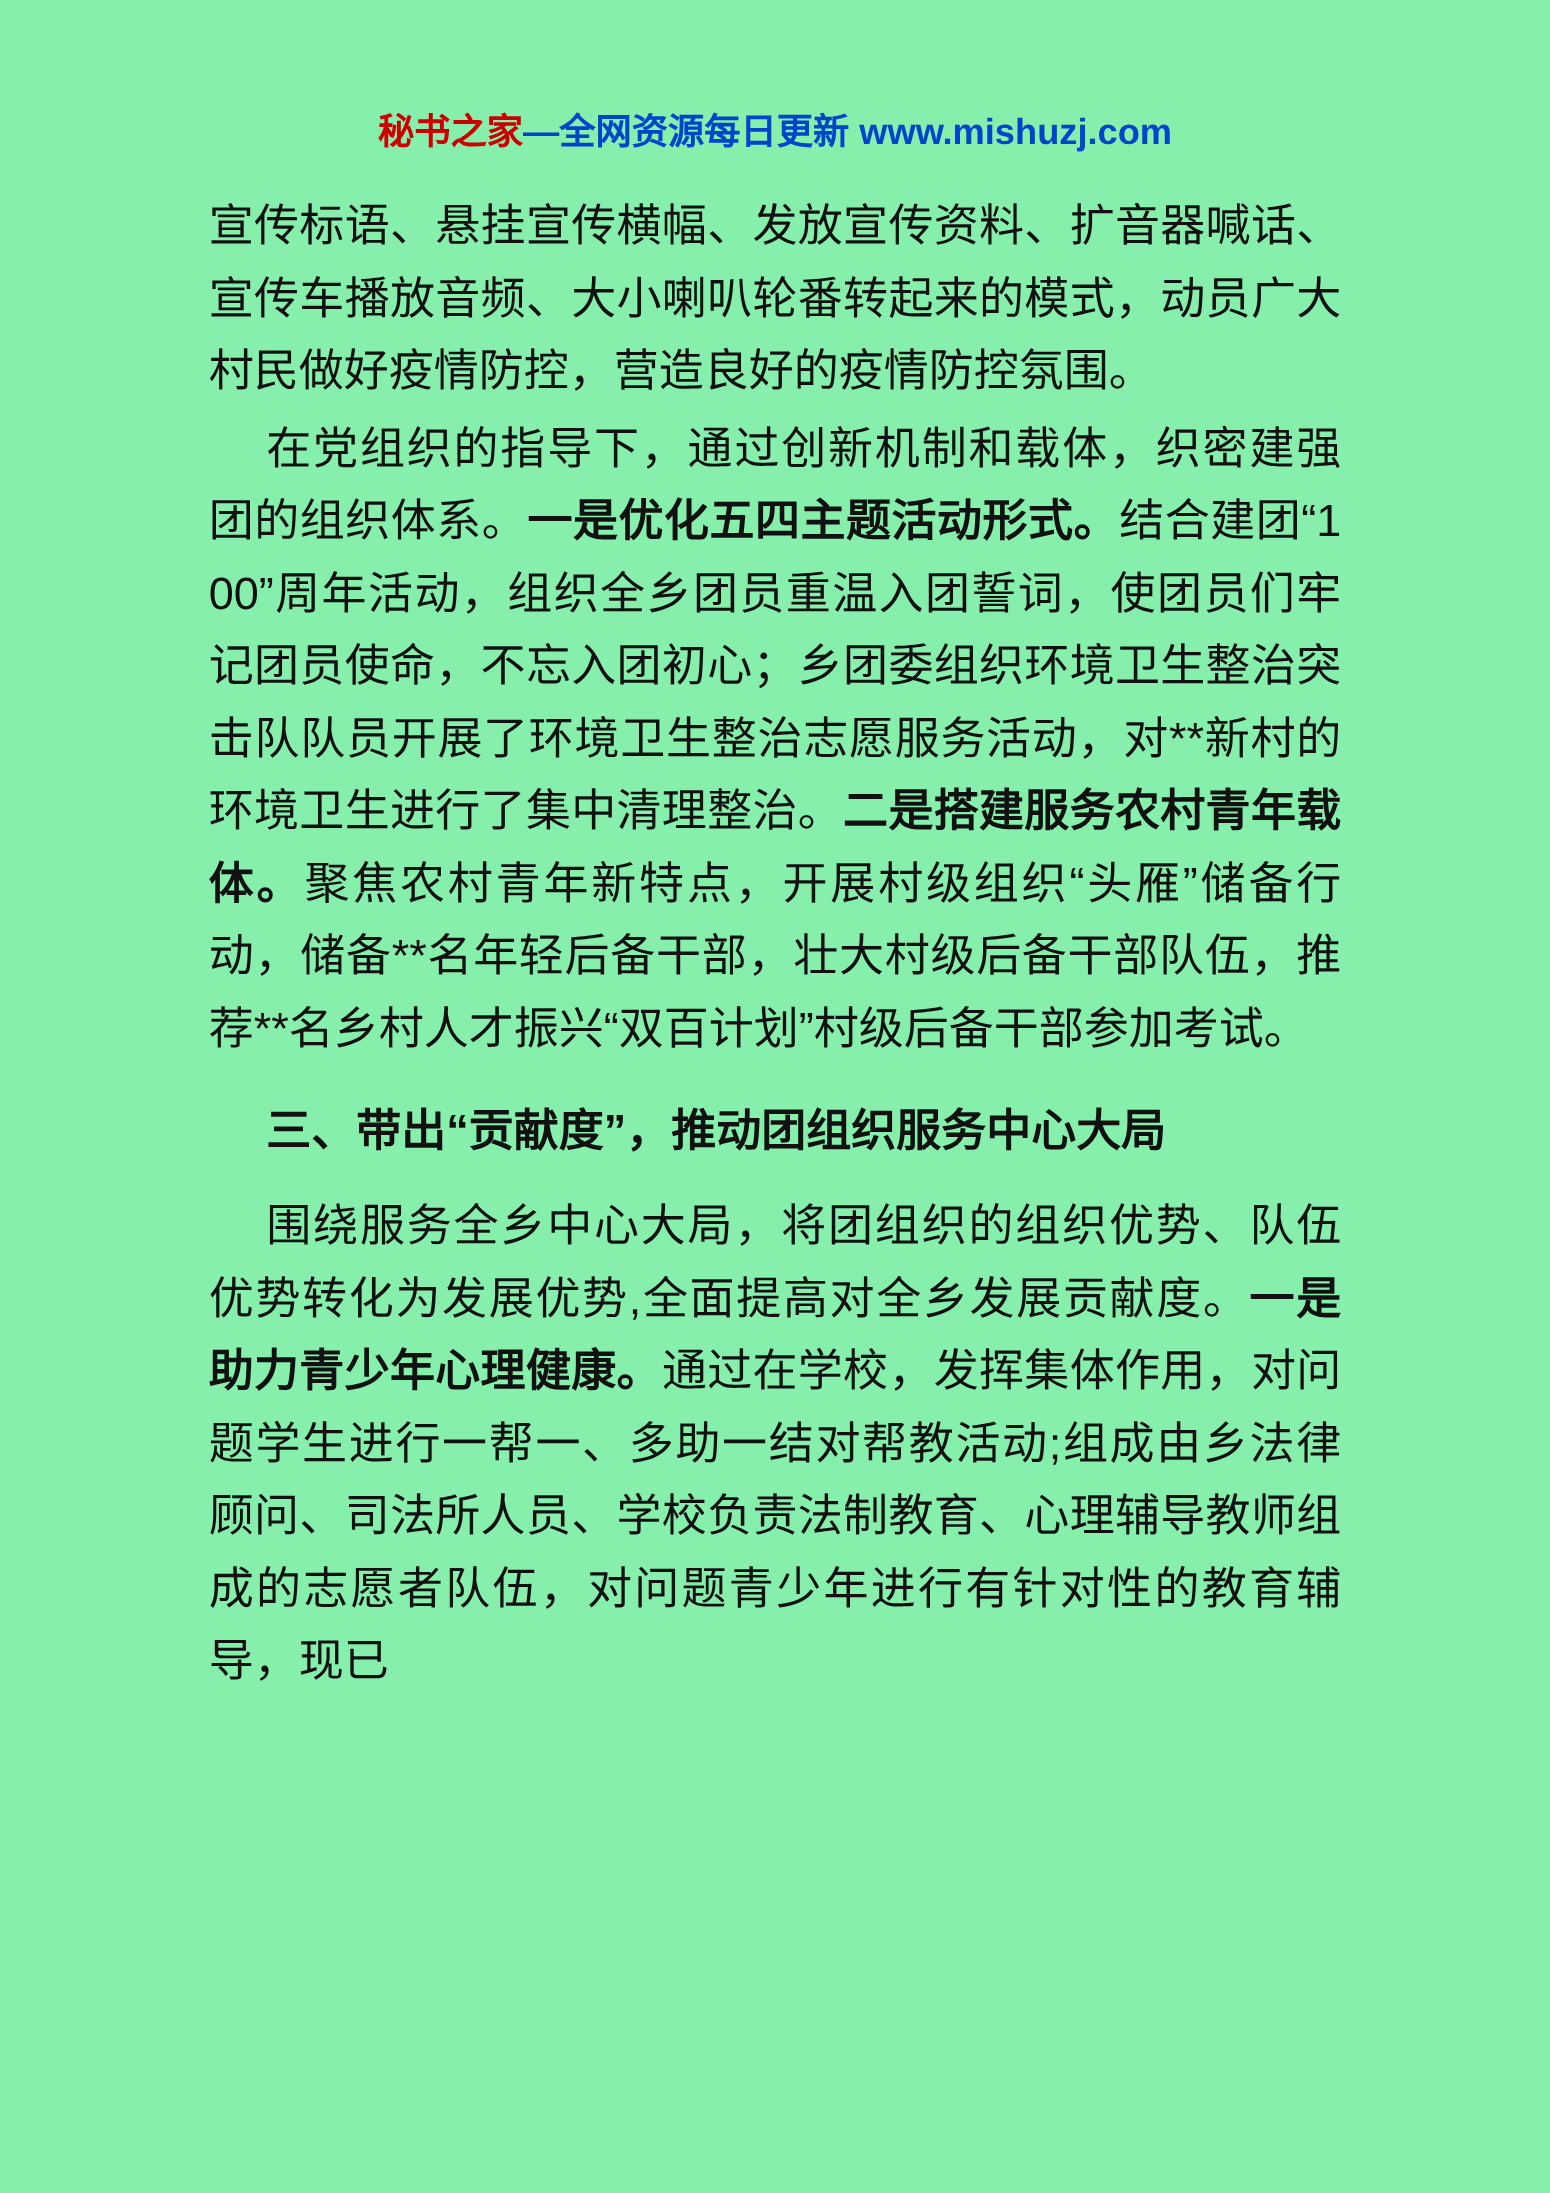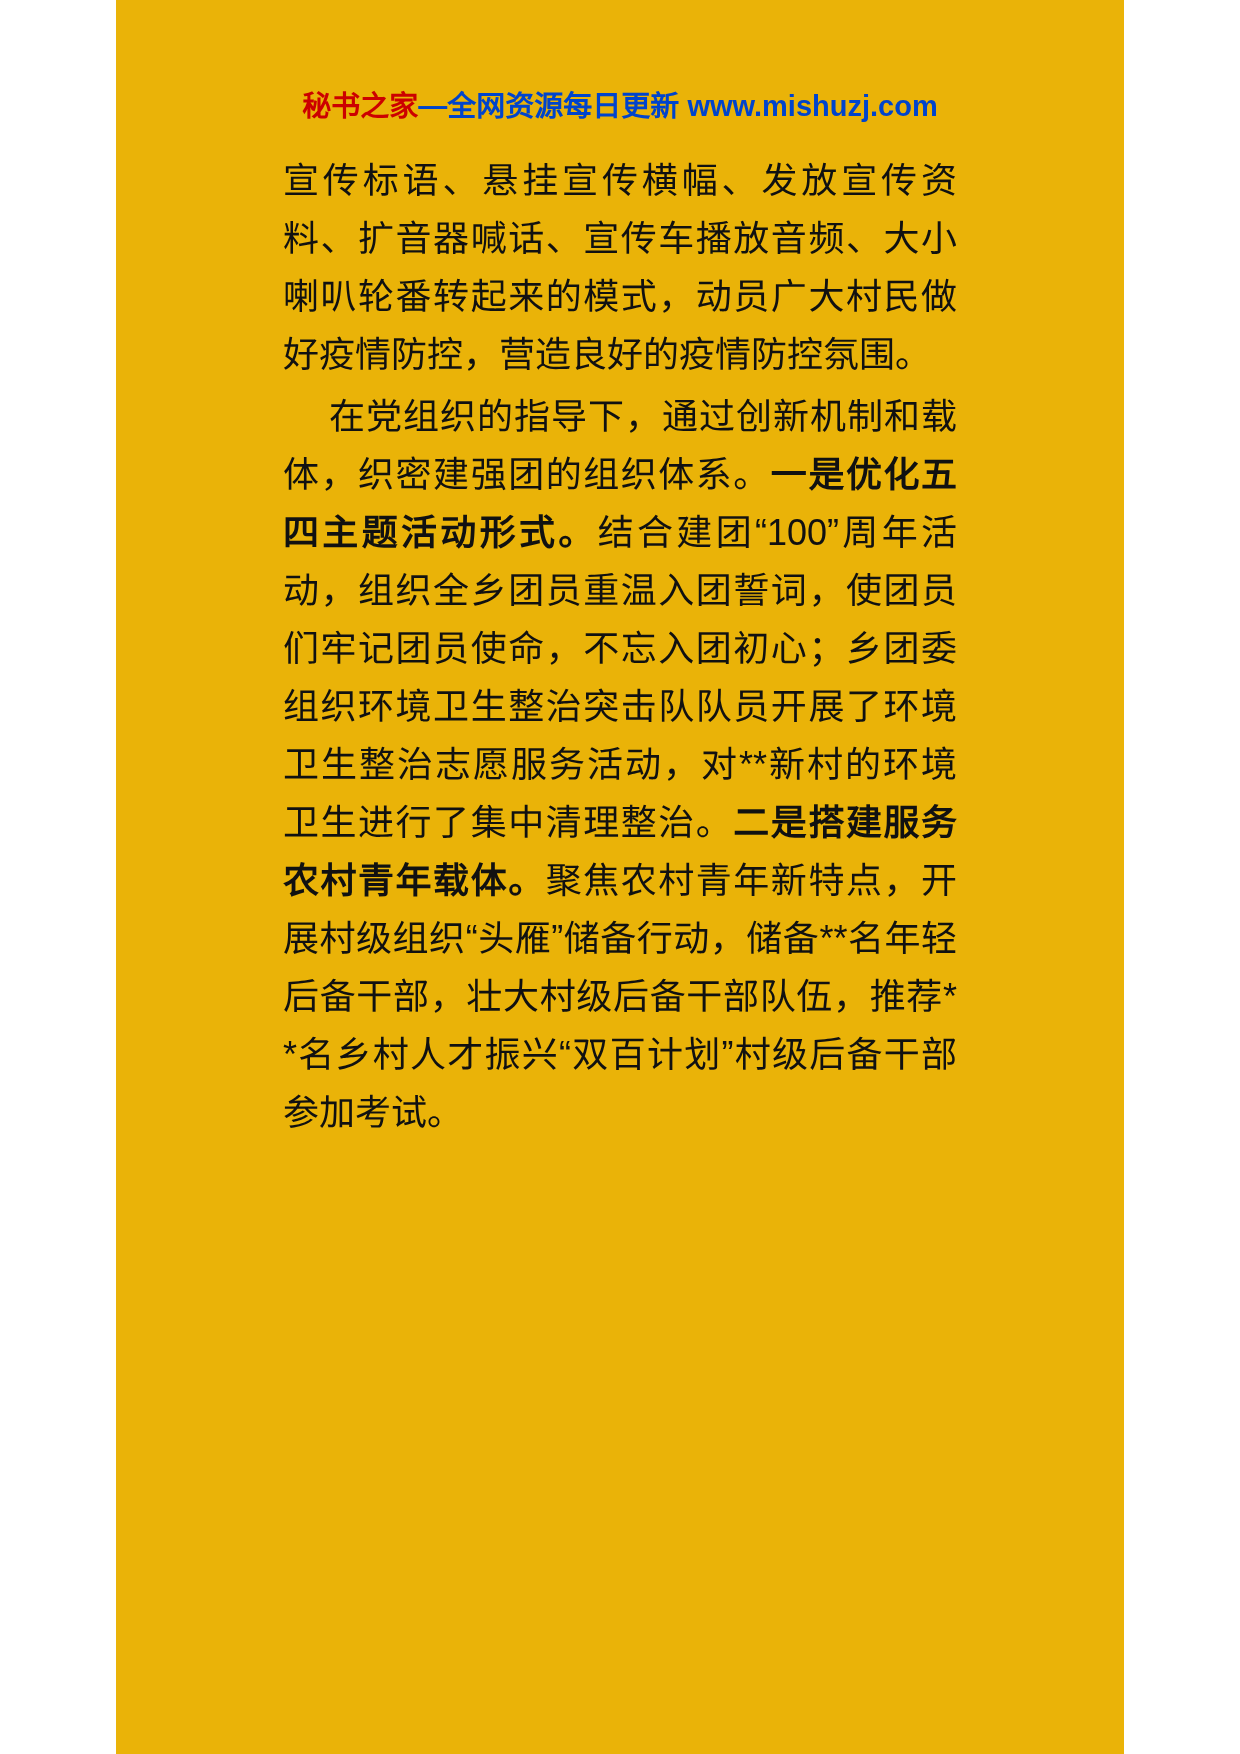--- a/index.html
+++ b/index.html
@@ -2,24 +2,24 @@
 <html lang="zh-CN"><head>
 <meta charset="utf-8">
 <style>
   html, body {
     margin: 0;
     padding: 0;
     background: #ffffff;
   }
   .page {
     position: relative;
-    width: 1008px;
+    width: 1240px;
     height: 1754px;
     margin: 0 auto;
-    background: #eab308;
+    background: #86efac;
     box-sizing: border-box;
     padding: 86px 163px 40px 163px;
     font-family: "Liberation Sans", "DejaVu Sans", sans-serif;
     color: #111111;
     overflow: hidden;
   }
   .doc-header {
     text-align: center;
     font-size: 29px;
     line-height: 40px;
@@ -68,15 +68,17 @@
 
 <div class="page">
 
   <div class="doc-header">
     <span class="site-name">秘书之家</span><span class="header-tagline">—全网资源每日更新 </span><span class="header-url">www.mishuzj.com</span>
   </div>
 
   <div class="doc-body">
       <p class="para body"><span class="run">宣传标语、悬挂宣传横幅、发放宣传资料、扩音器喊话、宣传车播放音频、大小喇叭轮番转起来的模式，动员广大村民做好疫情防控，营造良好的疫情防控氛围。</span></p>
       <p class="para body indent"><span class="run">在党组织的指导下，通过创新机制和载体，织密建强团的组织体系。</span><span class="run bold">一是优化五四主题活动形式。</span><span class="run">结合建团“100”周年活动，组织全乡团员重温入团誓词，使团员们牢记团员使命，不忘入团初心；乡团委组织环境卫生整治突击队队员开展了环境卫生整治志愿服务活动，对**新村的环境卫生进行了集中清理整治。</span><span class="run bold">二是搭建服务农村青年载体。</span><span class="run">聚焦农村青年新特点，开展村级组织“头雁”储备行动，储备**名年轻后备干部，壮大村级后备干部队伍，推荐**名乡村人才振兴“双百计划”村级后备干部参加考试。</span></p>
+      <p class="para heading indent"><span class="run bold">三、带出“贡献度”，推动团组织服务中心大局</span></p>
+      <p class="para body indent"><span class="run">围绕服务全乡中心大局，将团组织的组织优势、队伍优势转化为发展优势,全面提高对全乡发展贡献度。</span><span class="run bold">一是助力青少年心理健康。</span><span class="run">通过在学校，发挥集体作用，对问题学生进行一帮一、多助一结对帮教活动;组成由乡法律顾问、司法所人员、学校负责法制教育、心理辅导教师组成的志愿者队伍，对问题青少年进行有针对性的教育辅导，现已</span></p>
     </div>
 
 </div>
 
 </body></html>

